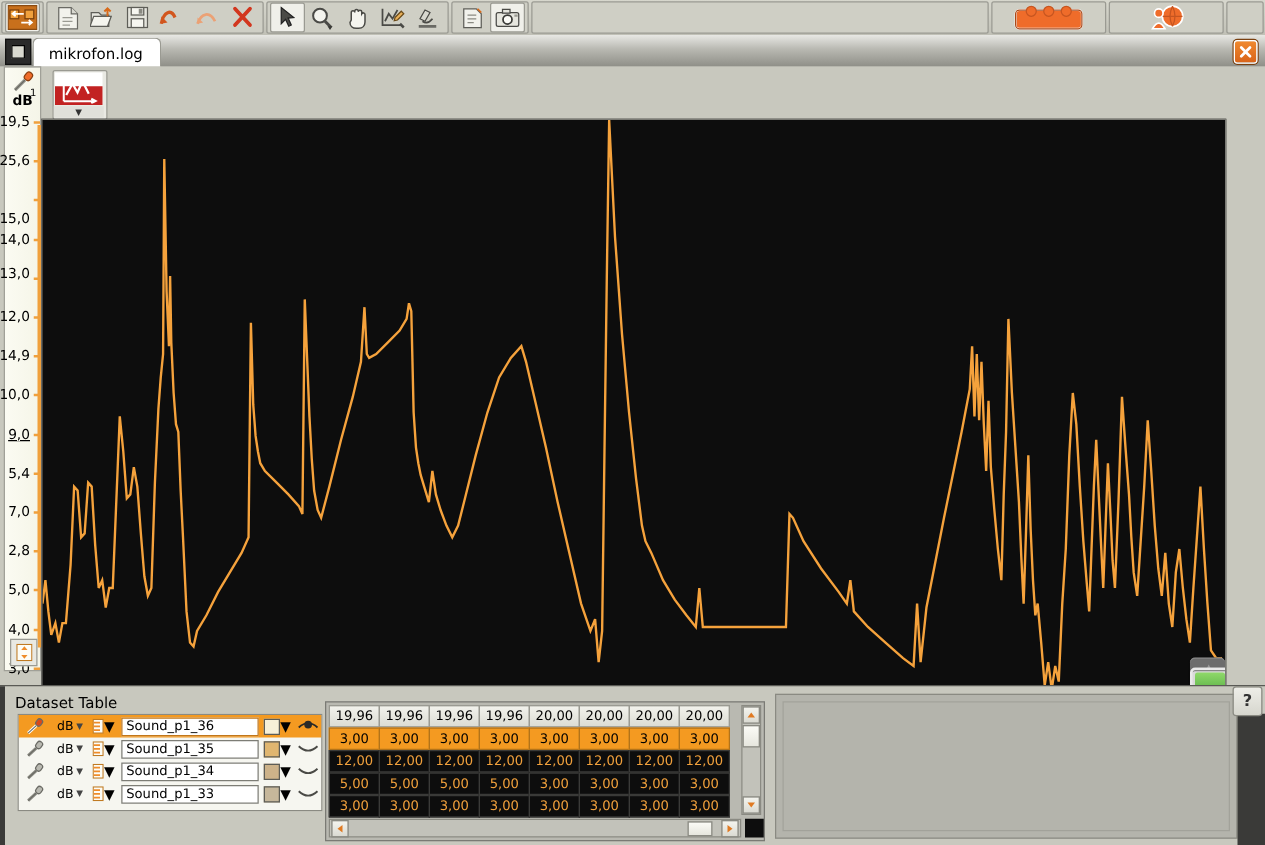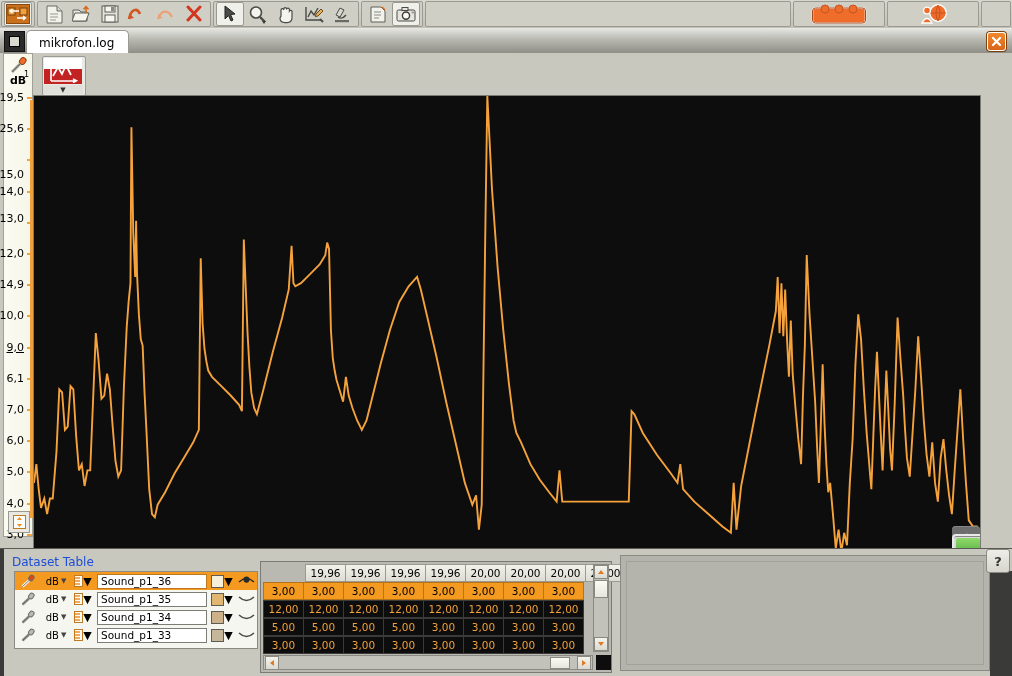--- a/index.html
+++ b/index.html
@@ -89,41 +89,41 @@
   .dkey.right{left:38px;top:28px;width:32px;height:30px;}
   .dkey.center{left:20px;top:8px;width:28px;height:28px;background:#d9d9d9;border:2px solid #e9e9e9;}
   .dkey.center .grn{position:absolute;left:2px;top:2px;right:2px;bottom:2px;
     background:linear-gradient(180deg,#8fd96a,#3f9b35);border-radius:2px;}
   .darrow{position:absolute;color:#9d9d9d;font-size:13px;line-height:1;}
 
   
   .bottom{position:absolute;left:0;top:548px;width:1012px;height:128px;
     background:#c8c8be;border-top:1px solid #5a5a55;}
   .dstable{position:absolute;left:4px;top:4px;width:608px;height:120px;}
-  .dstitle{position:absolute;left:8px;top:2px;font-size:12px;color:#1d4ed8;}
+  .dstitle{position:absolute;left:8px;top:2px;font-size:12px;color:#000000;}
   .rows{position:absolute;left:10px;top:18px;width:244px;height:78px;
     background:#f6f6f0;border:1px solid #8a8a82;box-sizing:border-box;}
   .row{position:relative;height:18px;display:flex;align-items:center;box-sizing:border-box;}
   .row.sel{background:#f49a21;}
   .cell-mic{width:26px;height:17px;display:flex;align-items:center;justify-content:center;}
   .cell-unit{width:28px;height:16px;display:flex;align-items:center;justify-content:center;
     font-size:10px;border:1px solid transparent;}
   .cell-unit .ddn{margin-left:2px;font-size:7px;color:#444;}
   .cell-rule{width:24px;height:16px;display:flex;align-items:center;justify-content:center;}
   .namefield{flex:1;height:15px;background:#fff;border:1px solid #7d7d76;
     font-size:10.5px;display:flex;align-items:center;padding-left:3px;margin:0 2px;box-sizing:border-box;}
   .row.sel .namefield{border:1px solid #c0761a;}
   .cell-color{width:26px;display:flex;align-items:center;justify-content:center;}
   .swatch{width:11px;height:11px;border:1px solid #5c5c56;}
   .cell-eye{width:22px;display:flex;align-items:center;justify-content:center;}
 
   
   .grid{position:absolute;left:256px;top:8px;width:352px;height:112px;
     background:#b9b9b1;border:1px solid #7a7a74;box-sizing:border-box;}
-  .gridhead{position:absolute;left:2px;top:2px;height:18px;display:flex;margin-left:42px;}
+  .gridhead{position:absolute;left:2px;top:2px;height:18px;display:flex;}
   .ghcell{width:41px;height:18px;background:linear-gradient(180deg,#f2f2ec,#dcdcd4);
     border:1px solid #9a9a92;margin-right:-1px;box-sizing:border-box;
     display:flex;align-items:center;justify-content:center;font-size:10.5px;}
   .gridbody{position:absolute;left:2px;top:20px;width:330px;}
   .grow{display:flex;height:18px;}
   .gcell{width:41px;height:18px;border:1px solid #3a3a38;margin-right:-1px;margin-bottom:-1px;
     box-sizing:border-box;display:flex;align-items:center;justify-content:center;
     font-size:10.5px;background:#0d0d0d;color:#f0a03c;}
   .grow.sel .gcell{background:#f49a21;color:#000;border-color:#b37318;}
   .gvscroll{position:absolute;right:2px;top:2px;width:16px;height:88px;background:#c2c2ba;
@@ -332,25 +332,25 @@
       </div>
       <div class="ylabels" id="ylabels">
           <div class="ylab" style="top: 461px; right: 8px;">2,0</div>
           <div class="ytick" style="top: 467px;"></div>
           <div class="ylab" style="top: 429.8px; right: 8px;">3,0</div>
           <div class="ytick" style="top: 435.8px;"></div>
           <div class="ylab" style="top: 398.6px; right: 8px;">4,0</div>
           <div class="ytick" style="top: 404.6px;"></div>
           <div class="ylab" style="top: 367.4px; right: 8px;">5,0</div>
           <div class="ytick" style="top: 373.4px;"></div>
-          <div class="ylab" style="top: 336.2px; right: 8px;">6,0</div>
+          <div class="ylab" style="top: 336.2px; right: 8px;">2,8</div>
           <div class="ytick" style="top: 342.2px;"></div>
           <div class="ylab" style="top: 305px; right: 8px;">7,0</div>
           <div class="ytick" style="top: 311px;"></div>
-          <div class="ylab" style="top: 273.8px; right: 8px;">6,1</div>
+          <div class="ylab" style="top: 273.8px; right: 8px;">5,4</div>
           <div class="ytick" style="top: 279.8px;"></div>
           <div class="ylab" style="top: 242.6px; right: 8px; text-decoration: underline;">9,0</div>
           <div class="ytick" style="top: 248.6px;"></div>
           <div class="ylab" style="top: 211.4px; right: 8px;">10,0</div>
           <div class="ytick" style="top: 217.4px;"></div>
           <div class="ylab" style="top: 180.2px; right: 8px;">14,9</div>
           <div class="ytick" style="top: 186.2px;"></div>
           <div class="ylab" style="top: 149px; right: 8px;">12,0</div>
           <div class="ytick" style="top: 155px;"></div>
           <div class="ylab" style="top: 102px; right: 8px; margin-top: 12px;">13,0</div>

